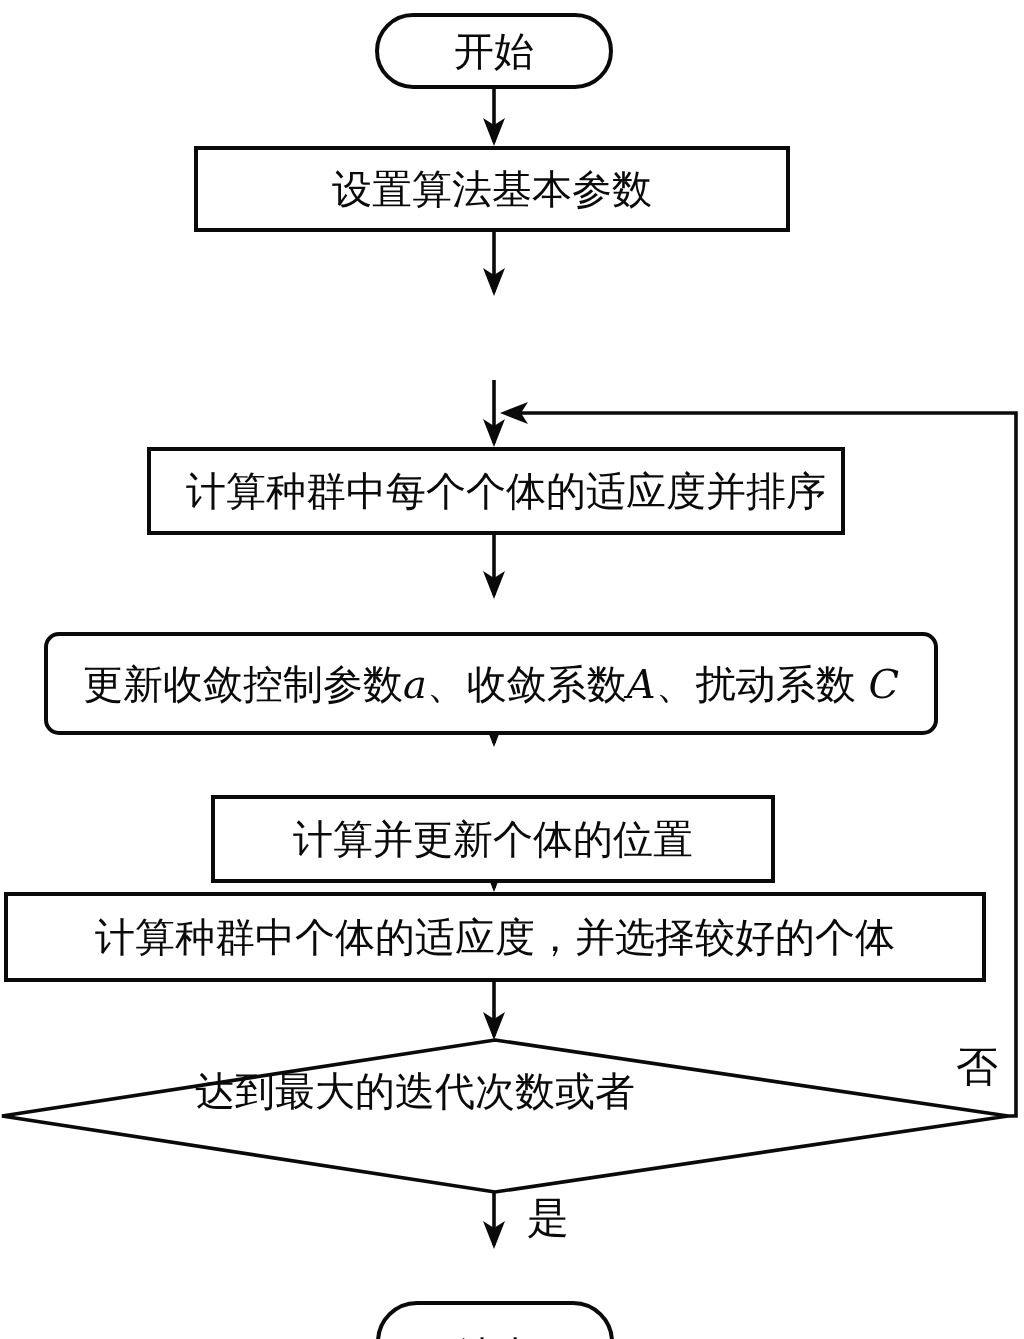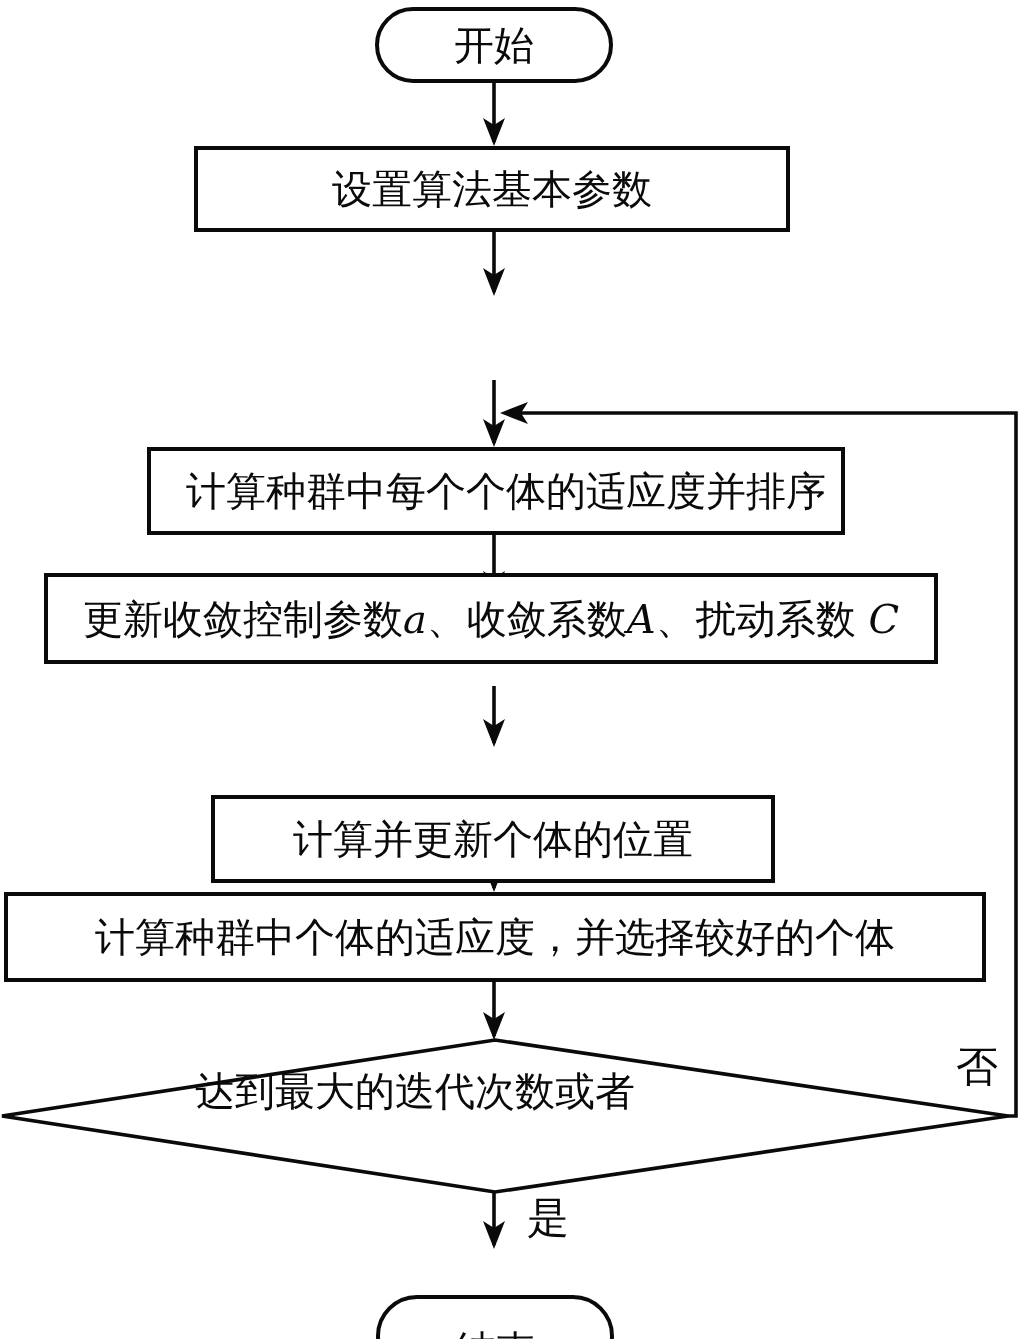--- a/index.html
+++ b/index.html
@@ -23,41 +23,41 @@
     background: #ffffff;
     border: 4px solid #0a0a0a;
     display: flex;
     align-items: center;
     justify-content: center;
     text-align: center;
     font-size: 40px;
     line-height: 1.15;
     white-space: nowrap;
   }
-  .terminal { border-radius: 42px; }
+  .terminal { border-radius: 42px; margin-top: 6px; }
   .rect { border-radius: 0; }
   .var { font-style: italic; font-family: "DejaVu Serif", serif; }
   .decision-text {
     position: absolute;
     text-align: left;
     font-size: 40px;
     line-height: 1.22;
     white-space: nowrap;
   }
   .branch-label {
     position: absolute;
     font-size: 42px;
     line-height: 1;
   }
   
   #start  { left: 375px; top: 7px;    width: 238px; height: 76px; }
   #box1   { left: 194px; top: 146px;  width: 596px; height: 86px; }
   #box2   { left: 194px; top: 296px;  width: 596px; height: 86px; }
   #box3   { left: 147px; top: 447px;  width: 698px; height: 88px; padding-left: 20px; }
-  #box4   { left: 44px;  top: 573px;  width: 894px; height: 91px; }
+  #box4   { left: 44px;  top: 632px;  width: 894px; height: 103px; border-radius: 15px; }
   #box5   { left: 211px; top: 747px;  width: 564px; height: 88px; margin-top: 48px; }
   #box6   { left: 4px;   top: 892px;  width: 982px; height: 90px; }
   #dtext  { left: 195px; top: 1067px; width: 600px; }
   #end    { left: 376px; top: 1295px; width: 238px; height: 82px; align-items: flex-end; }
   #yes    { left: 527px; top: 1197px; }
   #no     { left: 956px; top: 1046px; }
 </style>
 </head>
 <body>
 

